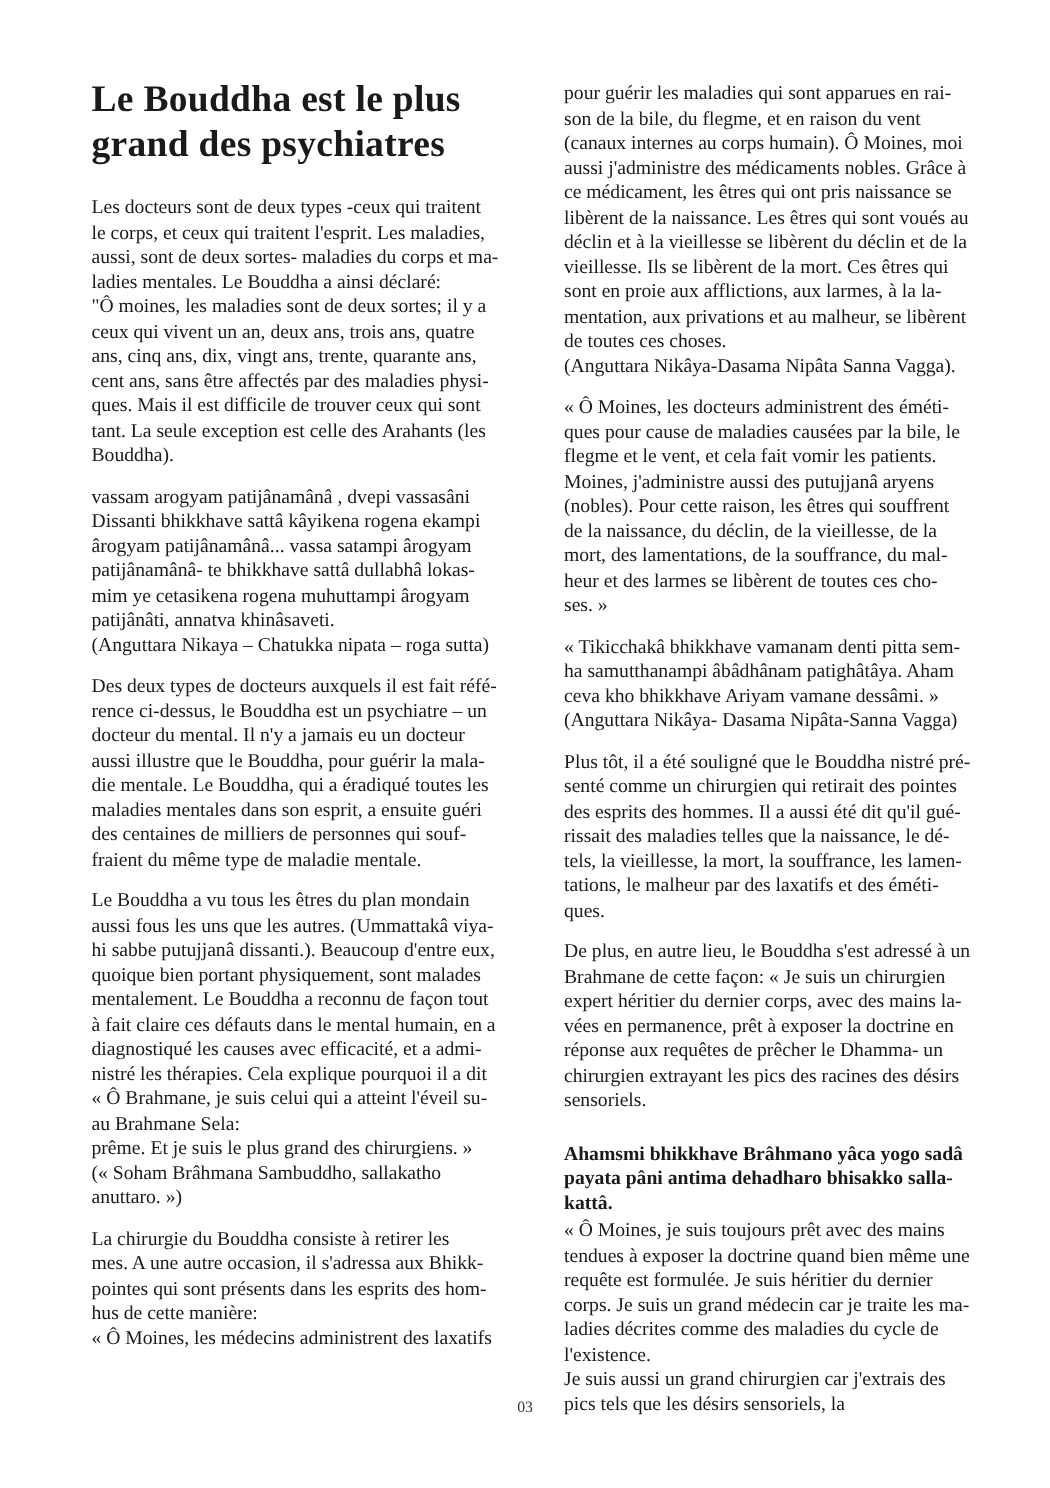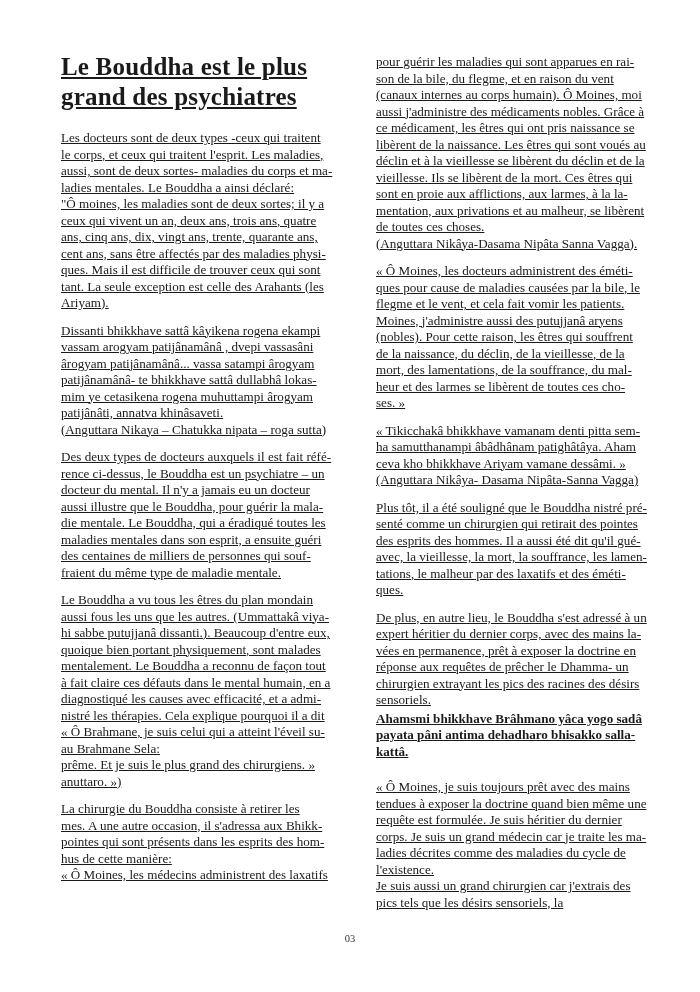--- a/index.html
+++ b/index.html
@@ -1,17 +1,17 @@
 <!DOCTYPE html>
 <html><head>
 <meta charset="utf-8">
 <style>
   html, body { margin: 0; padding: 0; background: #ffffff; }
   body { width: 700px; height: 992px; position: relative; overflow: hidden; color: #1a1a1a; font-family: "Liberation Serif", "DejaVu Serif", serif; }
-  .col { position: absolute; top: 0; font-size: 13.1px; line-height: 16.5px; text-decoration: underline; }
+  .col { position: absolute; top: 0; font-size: 13.1px; line-height: 16.5px; }
   .col-left { left: 61px; width: 290px; top: 52px; }
   .col-right { left: 376px; width: 290px; top: 54px; }
   h1 { font-family: "Liberation Serif", "DejaVu Serif", serif; font-weight: bold; font-size: 25px; line-height: 30px; margin: 0 0 18px 0; color: #1a1a1a; letter-spacing: 0.2px; }
   p { margin: 0 0 11px 0; }
   .line { display: block; white-space: nowrap; }
   .bold { font-weight: bold; }
   .pageno { position: absolute; top: 933px; left: 0; width: 700px; text-align: center; font-size: 10.5px; color: #333; font-family: "Liberation Serif", serif; }
 </style>
 </head>
 <body>
@@ -25,25 +25,25 @@
       <span class="line">Les docteurs sont de deux types -ceux qui traitent</span>
       <span class="line">le corps, et ceux qui traitent l'esprit. Les maladies,</span>
       <span class="line">aussi, sont de deux sortes- maladies du corps et ma-</span>
       <span class="line">ladies mentales. Le Bouddha a ainsi déclaré:</span>
       <span class="line">"Ô moines, les maladies sont de deux sortes; il y a</span>
       <span class="line">ceux qui vivent un an, deux ans, trois ans, quatre</span>
       <span class="line">ans, cinq ans, dix, vingt ans, trente, quarante ans,</span>
       <span class="line">cent ans, sans être affectés par des maladies physi-</span>
       <span class="line">ques. Mais il est difficile de trouver ceux qui sont</span>
       <span class="line">tant. La seule exception est celle des Arahants (les</span>
-      <span class="line">Ariyam).</span>
+      <span class="line">Bouddha).</span>
     </p>
   <p>
+      <span class="line">vassam arogyam patijânamânâ , dvepi vassasâni</span>
       <span class="line">Dissanti bhikkhave sattâ kâyikena rogena ekampi</span>
-      <span class="line">vassam arogyam patijânamânâ , dvepi vassasâni</span>
       <span class="line">ârogyam patijânamânâ... vassa satampi ârogyam</span>
       <span class="line">patijânamânâ- te bhikkhave sattâ dullabhâ lokas-</span>
       <span class="line">mim ye cetasikena rogena muhuttampi ârogyam</span>
       <span class="line">patijânâti, annatva khinâsaveti.</span>
       <span class="line">(Anguttara Nikaya – Chatukka nipata – roga sutta)</span>
     </p>
   <p>
       <span class="line">Des deux types de docteurs auxquels il est fait réfé-</span>
       <span class="line">rence ci-dessus, le Bouddha est un psychiatre – un</span>
       <span class="line">docteur du mental. Il n'y a jamais eu un docteur</span>
@@ -58,20 +58,21 @@
       <span class="line">aussi fous les uns que les autres. (Ummattakâ viya-</span>
       <span class="line">hi sabbe putujjanâ dissanti.). Beaucoup d'entre eux,</span>
       <span class="line">quoique bien portant physiquement, sont malades</span>
       <span class="line">mentalement. Le Bouddha a reconnu de façon tout</span>
       <span class="line">à fait claire ces défauts dans le mental humain, en a</span>
       <span class="line">diagnostiqué les causes avec efficacité, et a admi-</span>
       <span class="line">nistré les thérapies. Cela explique pourquoi il a dit</span>
       <span class="line">« Ô Brahmane, je suis celui qui a atteint l'éveil su-</span>
       <span class="line">au Brahmane Sela:</span>
       <span class="line">prême. Et je suis le plus grand des chirurgiens. »</span>
+      <span class="line">(« Soham Brâhmana Sambuddho, sallakatho</span>
       <span class="line">anuttaro. »)</span>
     </p>
   <p>
       <span class="line">La chirurgie du Bouddha consiste à retirer les</span>
       <span class="line">mes. A une autre occasion, il s'adressa aux Bhikk-</span>
       <span class="line">pointes qui sont présents dans les esprits des hom-</span>
       <span class="line">hus de cette manière:</span>
       <span class="line">« Ô Moines, les médecins administrent des laxatifs</span>
     </p>
 </div>
@@ -105,33 +106,35 @@
   <p>
       <span class="line">« Tikicchakâ bhikkhave vamanam denti pitta sem-</span>
       <span class="line">ha samutthanampi âbâdhânam patighâtâya. Aham</span>
       <span class="line">ceva kho bhikkhave Ariyam vamane dessâmi. »</span>
       <span class="line">(Anguttara Nikâya- Dasama Nipâta-Sanna Vagga)</span>
     </p>
   <p>
       <span class="line">Plus tôt, il a été souligné que le Bouddha nistré pré-</span>
       <span class="line">senté comme un chirurgien qui retirait des pointes</span>
       <span class="line">des esprits des hommes. Il a aussi été dit qu'il gué-</span>
-      <span class="line">avec, la vieillesse, la mort, la souffrance, les lamen-</span>
+      <span class="line">rissait des maladies telles que la naissance, le dé-</span>
+      <span class="line">tels, la vieillesse, la mort, la souffrance, les lamen-</span>
       <span class="line">tations, le malheur par des laxatifs et des éméti-</span>
       <span class="line">ques.</span>
     </p>
-  <p style="margin-bottom:2px">
+  <p style="margin-bottom:19px">
       <span class="line">De plus, en autre lieu, le Bouddha s'est adressé à un</span>
+      <span class="line">Brahmane de cette façon: « Je suis un chirurgien</span>
       <span class="line">expert héritier du dernier corps, avec des mains la-</span>
       <span class="line">vées en permanence, prêt à exposer la doctrine en</span>
       <span class="line">réponse aux requêtes de prêcher le Dhamma- un</span>
       <span class="line">chirurgien extrayant les pics des racines des désirs</span>
       <span class="line">sensoriels.</span>
     </p>
-  <p class="bold" style="margin-bottom:19px">
+  <p class="bold" style="margin-bottom:2px">
       <span class="line">Ahamsmi bhikkhave Brâhmano yâca yogo sadâ</span>
       <span class="line">payata pâni antima dehadharo bhisakko salla-</span>
       <span class="line">kattâ.</span>
     </p>
   <p>
       <span class="line">« Ô Moines, je suis toujours prêt avec des mains</span>
       <span class="line">tendues à exposer la doctrine quand bien même une</span>
       <span class="line">requête est formulée. Je suis héritier du dernier</span>
       <span class="line">corps. Je suis un grand médecin car je traite les ma-</span>
       <span class="line">ladies décrites comme des maladies du cycle de</span>

